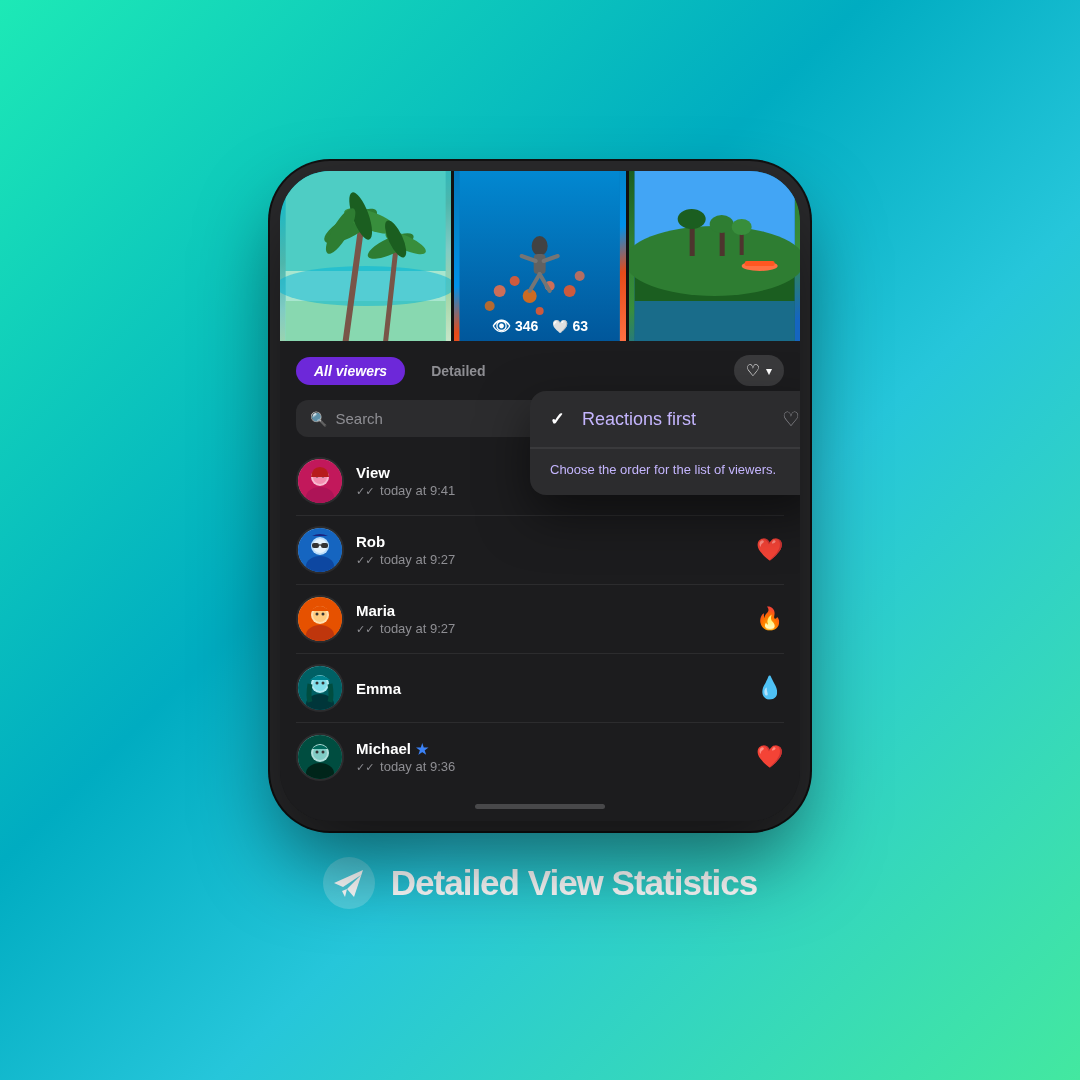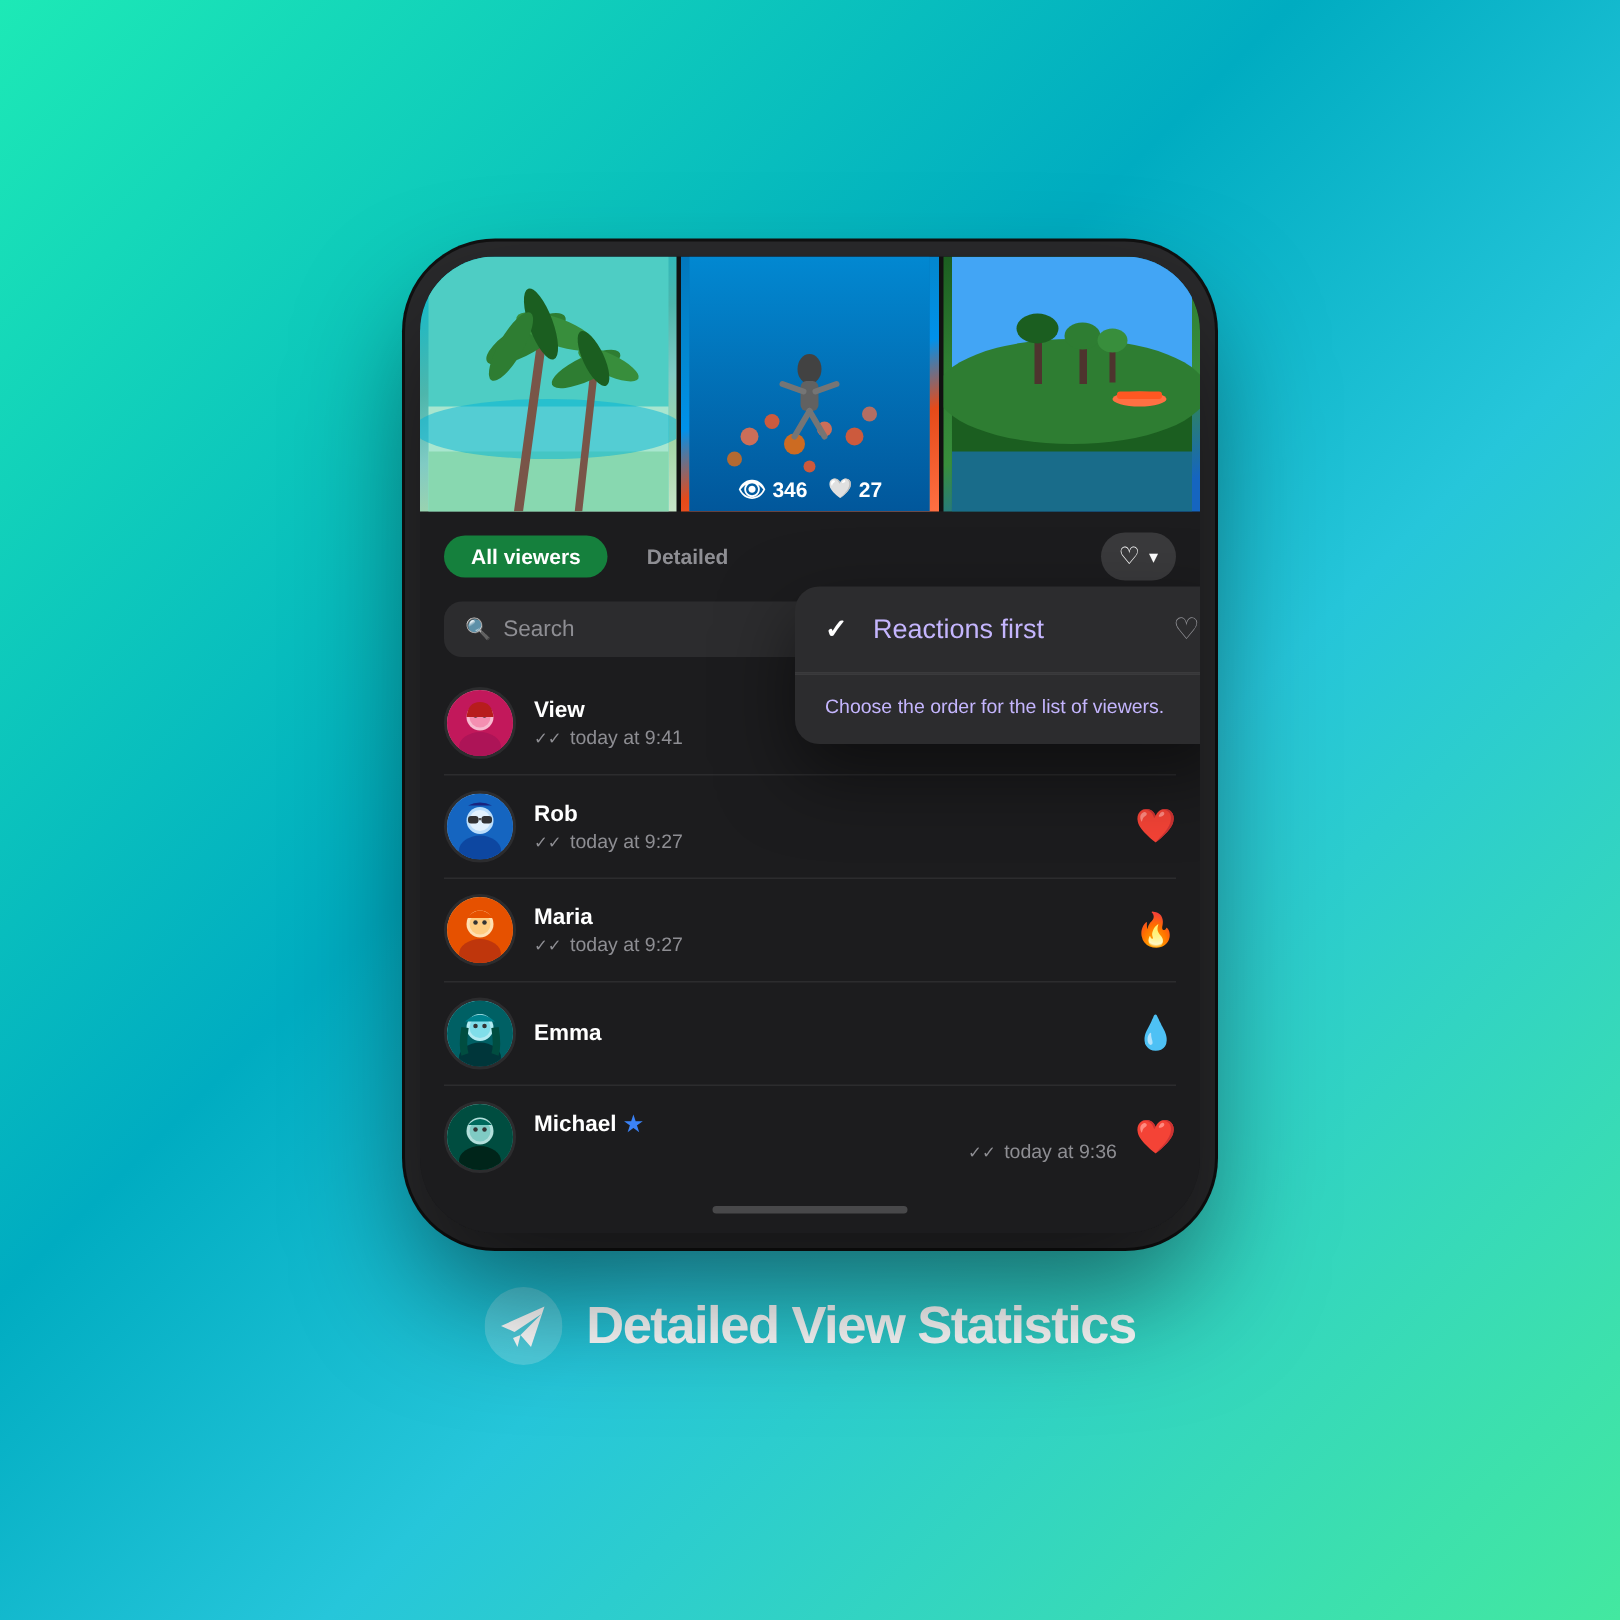--- a/index.html
+++ b/index.html
@@ -106,22 +106,23 @@
       padding: 6px 18px;
       border-radius: 20px;
       font-size: 14px;
       font-weight: 600;
       cursor: pointer;
       border: none;
       outline: none;
     }
 
     .tab-btn.active {
-      background: #15803d;
+      background: #6d28d9;
       color: white;
+      font-style: italic;
     }
 
     .tab-btn.inactive {
       background: transparent;
       color: #8e8e93;
     }
 
     .sort-btn {
       margin-left: auto;
       display: flex;
@@ -156,21 +157,20 @@
     .viewer-item {
       display: flex;
       align-items: center;
       padding: 10px 0;
       border-bottom: 1px solid #2c2c2e;
       gap: 12px;
     }
 
     .viewer-item:last-child {
       border-bottom: none;
-      text-align: right;
     }
 
     .avatar {
       width: 48px;
       height: 48px;
       border-radius: 50%;
       overflow: hidden;
       flex-shrink: 0;
       border: 2px solid #2c2c2e;
       display: flex;
@@ -379,21 +379,21 @@
           <line x1="84" y1="90" x2="98" y2="85" stroke="#757575" stroke-width="4" stroke-linecap="round"></line>
         </svg>
 
         <div class="photo-stats">
           <div class="stat-item">
             <span style="font-size:15px;">👁</span>
             <span>346</span>
           </div>
           <div class="stat-item">
             <span style="font-size:13px;">🤍</span>
-            <span>27</span>
+            <span>63</span>
           </div>
         </div>
       </div>
 
       <div class="photo-cell island">
         <svg width="100%" height="100%" viewBox="0 0 160 170" xmlns="http://www.w3.org/2000/svg">
           <rect width="160" height="170" fill="#1565c0"></rect>
           <rect y="90" width="160" height="80" fill="#1b5e20"></rect>
 
           <rect width="160" height="90" fill="#42a5f5"></rect>

